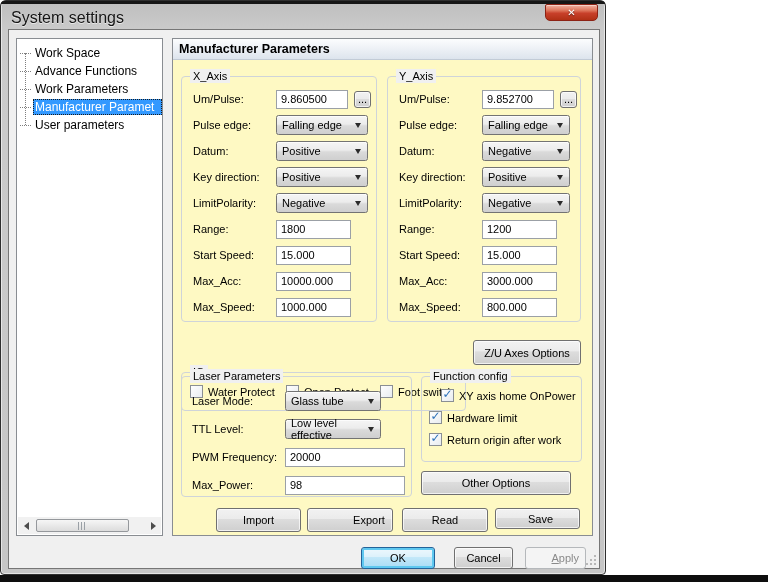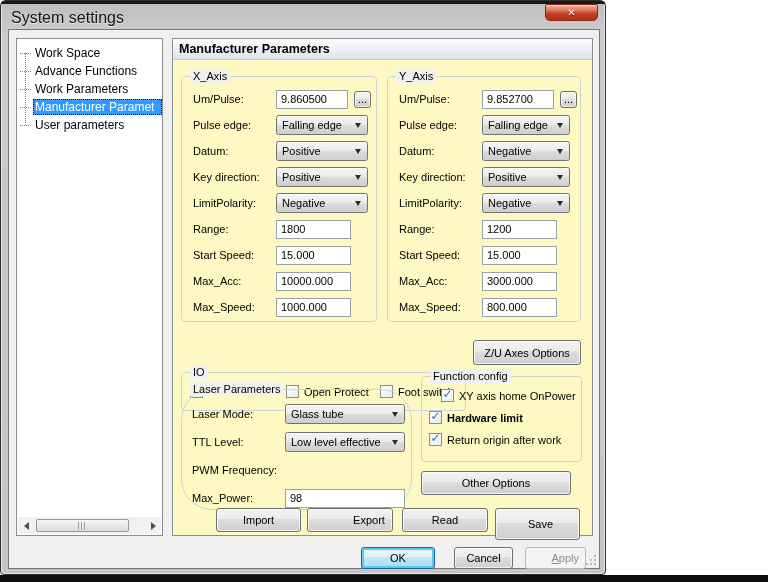--- a/index.html
+++ b/index.html
@@ -73,68 +73,68 @@
     position:absolute; left:0; top:0; right:0; height:21px;
     background:linear-gradient(180deg,#fcfdfe,#dde4ed);
     border-bottom:1px solid #c2cbd6;
     font-weight:bold; font-size:12.5px; line-height:21px; padding-left:6px;
   }
   .group { position:absolute; border:1px solid #cfd4d9; border-radius:4px; }
   .group-title { position:absolute; top:-8px; left:8px; background:#f0f0f0; padding:0 3px; font-size:11px; line-height:14px; }
   .g-xaxis { left:8px;  top:37px;  width:196px; height:246px; }
   .g-yaxis { left:214px; top:37px; width:194px; height:246px; }
   .g-io    { left:8px;  top:291px; width:285px; height:39px;margin-top:42px; }
-  .g-laser { left:8px;  top:350px; width:231px; height:121px;border-radius:31px; }
+  .g-laser { left:8px;  top:337px; width:231px; height:121px; }
   .g-func  { left:248px; top:337px; width:161px; height:86px; }
 
   .rows { padding-top:9px; }
   .frow { height:26px; display:flex; align-items:center; padding-left:11px; }
   .flabel { width:83px; flex:none; font-size:11px; }
   .g-laser .rows { padding-top:10px; }
   .g-laser .frow { height:28px; padding-left:10px; }
   .g-laser .flabel { width:93px; }
 
   .tfield {
     height:19px; border:1px solid #9ba0a6; background:#fff; padding:0 4px;
     font-family:"Liberation Sans", sans-serif; font-size:11px; color:#000; outline:none;
   }
   .w72 { width:72px; } .w75 { width:75px; } .w120 { width:120px; }
   .combo {
     height:20px; border:1px solid #737373; border-radius:2.5px;
     background:linear-gradient(180deg,#f5f5f5 0%,#ececec 45%,#dadada 55%,#cfcfcf 100%);
     box-shadow: inset 0 1px 0 rgba(255,255,255,.7);
     display:flex; align-items:center; padding-left:5px; font-size:11px; cursor:default;
   }
-  .cw92 { width:92px; } .cw88 { width:88px; } .cw120 { width:120px; }
+  .cw92 { width:92px; } .cw88 { width:88px; } .cw120 { width:96px; }
   .combo-arrow { width:0; height:0; border:3.5px solid transparent; border-top:5px solid #2b2b2b; border-bottom:0; margin-left:auto; margin-right:6px; flex:none; }
   .ellipsis-btn { width:17px; height:17px; margin-left:6px; padding:0; font-size:9px; line-height:10px; }
 
   .btn {
     border:1px solid #707070; border-radius:3px;
     background:linear-gradient(180deg,#f2f2f2 0%,#ebebeb 45%,#dddddd 46%,#cfcfcf 100%);
     box-shadow: inset 0 0 0 1px rgba(255,255,255,.7);
     font-family:"Liberation Sans", sans-serif; font-size:11px; color:#000;
     display:flex; align-items:center; justify-content:center; cursor:default;
   }
   .btn-zu    { position:absolute; left:300px; top:301px; width:108px; height:25px; }
   .btn-other { position:absolute; left:248px; top:432px; width:150px; height:24px; }
   .btn-import { position:absolute; left:43px;  top:469px; width:85px; height:24px; }
   .btn-export { position:absolute; left:134px; top:469px; width:86px; height:24px;padding-left:44px; }
   .btn-read   { position:absolute; left:229px; top:469px; width:86px; height:24px; }
-  .btn-save   { position:absolute; left:322px; top:469px; width:85px; height:32px;padding-left:12px; }
+  .btn-save   { position:absolute; left:322px; top:469px; width:85px; height:21px;padding-left:12px; }
 
   .cb-item { position:absolute; display:flex; align-items:center; gap:5px; white-space:nowrap; }
   .checkbox { width:13px; height:13px; border:1px solid #8a8f94; flex:none;
     background:linear-gradient(135deg,#fefefe,#e8ecf0); position:relative; }
   .checkbox.checked::after {
     content:"\2713"; position:absolute; left:0.5px; top:-3.5px;
     font-family:"DejaVu Sans", sans-serif; font-size:12px; font-weight:bold; color:#2b70b8;
   }
   .io1 { left:8px;  top:12px; } .io2 { left:104px; top:12px; } .io3 { left:198px; top:12px; }
-  .fc1 { left:19px; top:12px; } .fc2 { left:7px; top:34px;font-weight:bold; } .fc3 { left:7px; top:56px; }
+  .fc1 { left:19px; top:12px; } .fc2 { left:7px; top:34px; } .fc3 { left:7px; top:56px; }
 
   
   .btn-ok     { position:absolute; left:352px; top:517px; width:74px; height:22px;
     background:linear-gradient(180deg,#eef8fd 0%,#dcf1fb 45%,#c3e8f9 46%,#a9dcf5 100%);
     border:1px solid #23639a; box-shadow: inset 0 0 0 2px #5fc8f0; }
   .btn-cancel { position:absolute; left:445px; top:517px; width:59px; height:22px; }
   .btn-apply  { position:absolute; left:516px; top:517px; width:61px; height:22px;
     border:1px solid #b5b8bb; background:#f4f4f4; box-shadow:none; color:#8a8a8a;justify-content:flex-end; }
   .mnemonic { display:block; }
   .mnemonic::first-letter { text-decoration:underline; }
@@ -334,20 +334,21 @@
           </div>
           <div class="frow">
             <span class="flabel">TTL Level:</span>
             <div class="combo cw120">
               <span>Low level effective</span>
               <span class="combo-arrow"></span>
             </div>
           </div>
           <div class="frow">
             <span class="flabel">PWM Frequency:</span>
+            <input class="tfield w120" value="20000" style="">
           </div>
           <div class="frow">
             <span class="flabel">Max_Power:</span>
             <input class="tfield w120" value="98" style="">
           </div>
         </div>
       </div>
 
       <div class="group g-func">
         <span class="group-title">Function config</span>

